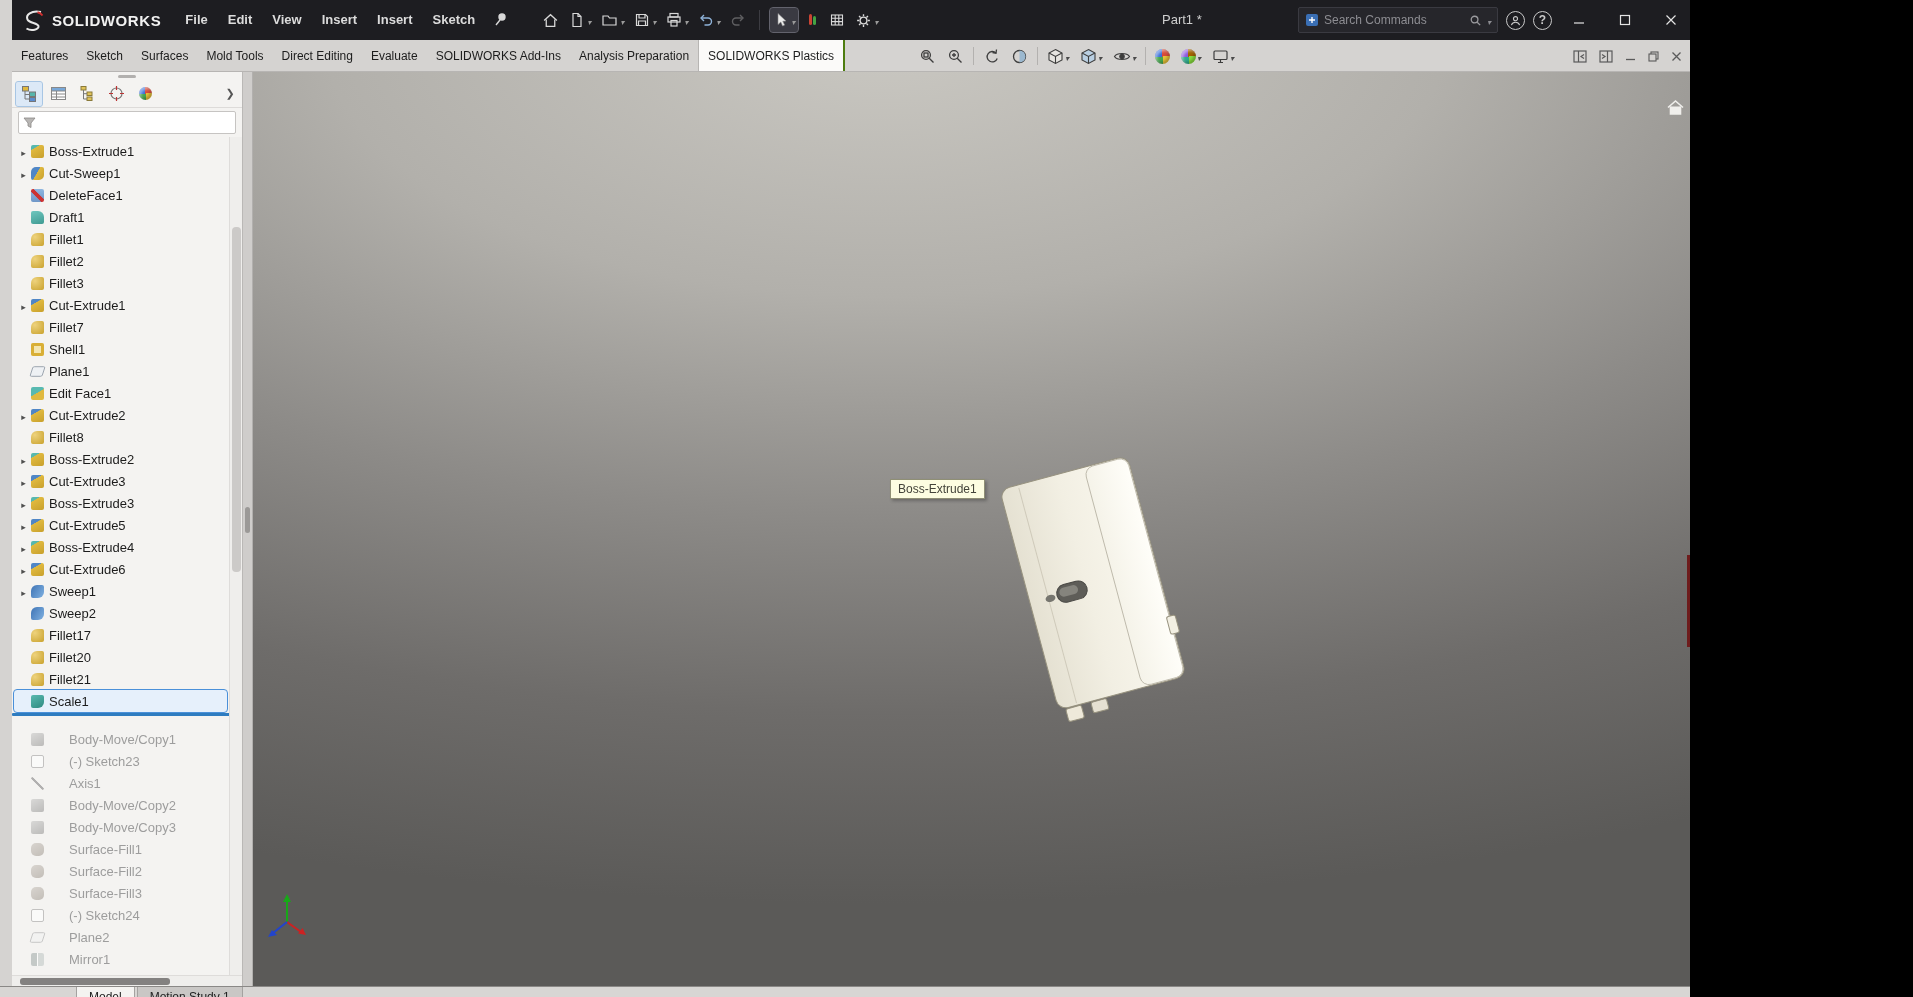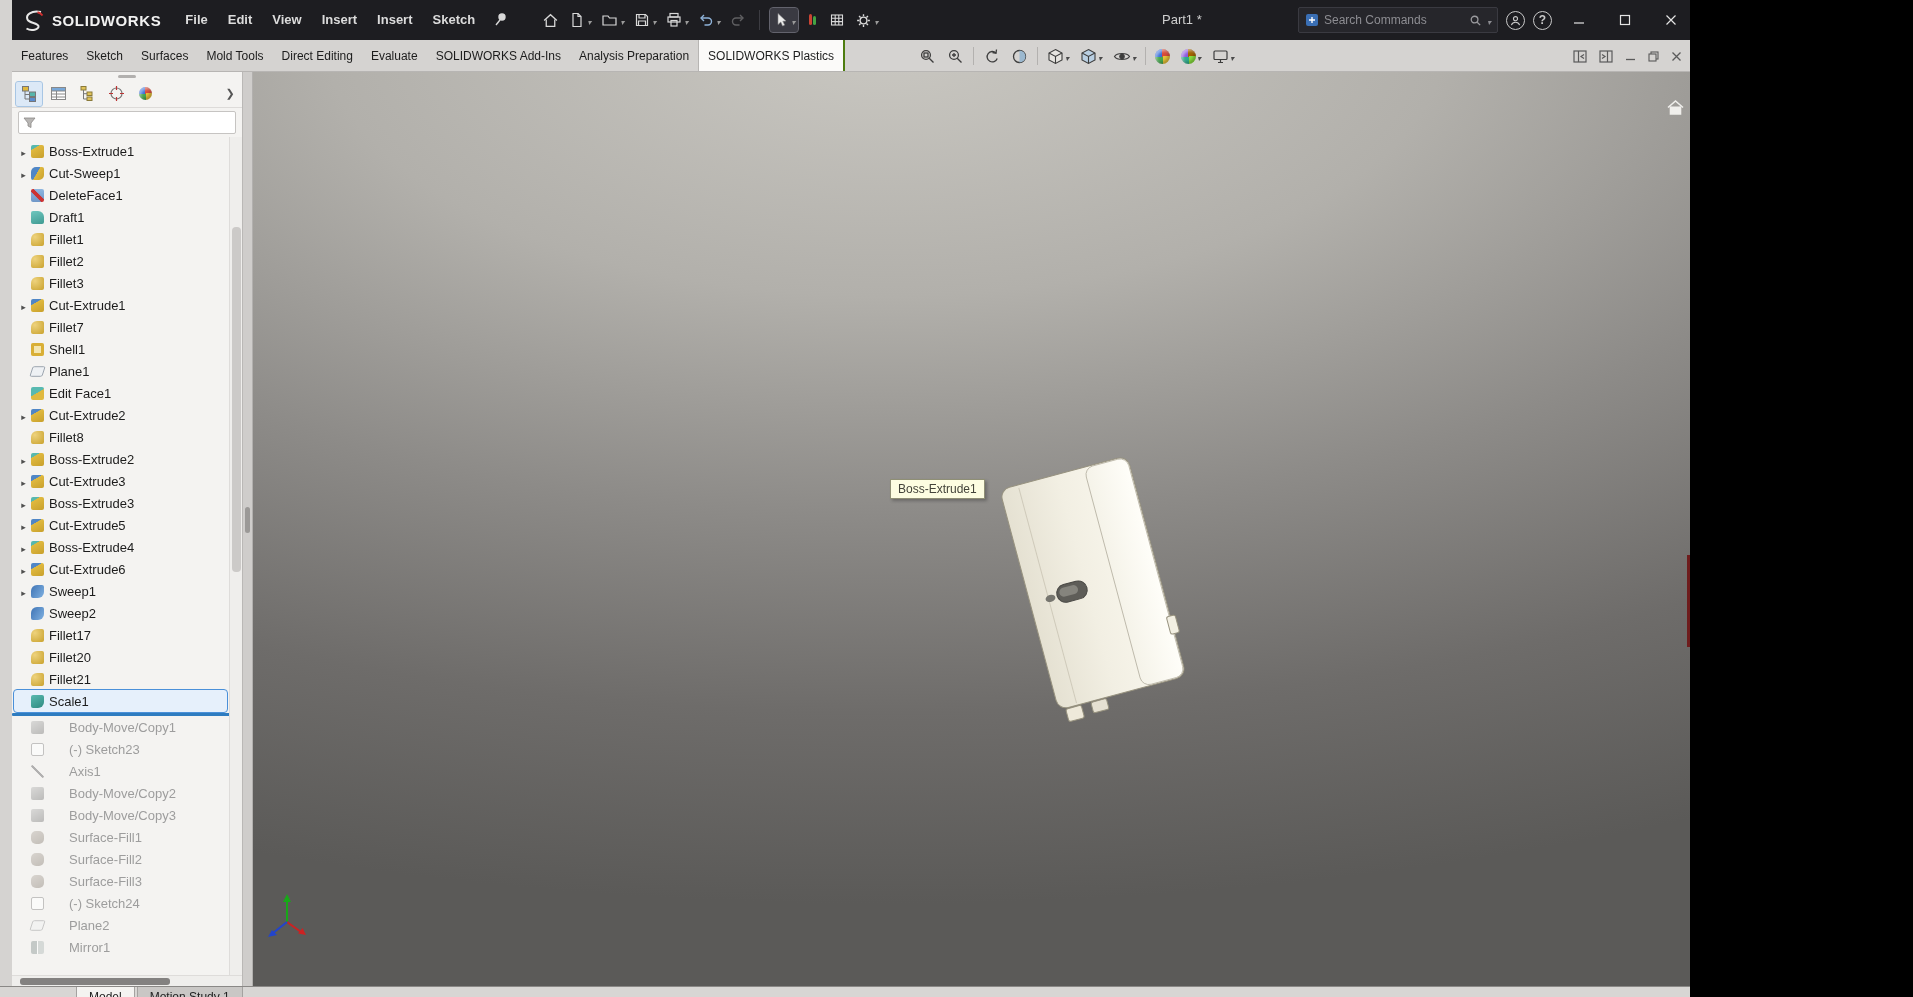--- a/index.html
+++ b/index.html
@@ -55,21 +55,21 @@
   .filter-row input { flex:1; border:none; outline:none; font-size:12px; min-width:0; background:transparent; font-family:"Liberation Sans",sans-serif; }
   .tree { flex:1; overflow:hidden; padding:3px 15px 0 2px; position:relative; }
   .trow { height:22px; display:flex; align-items:center; padding-left:2px; position:relative; border-radius:3px; }
   .caret { width:15px; flex:none; text-align:center; visibility:hidden; }
   .caret::before { content:"\25B8"; font-size:9px; color:#4e4e4e; }
   .trow.has-arrow .caret { visibility:visible; }
   .tlabel { font-size:13px; color:#1c1c1c; white-space:nowrap; }
   .trow.gray .tlabel { color:#9d9d9d;margin-left:20px; }
   .trow.gray .ti { filter:grayscale(.9) opacity(.55); }
   .trow.selected { outline:1px solid #4a90d9; background:#e6f0fb; }
-  .trow.rollback { margin-bottom:4px; }
+  .trow.rollback { margin-bottom:16px; }
   .trow.rollback::after { content:""; position:absolute; left:-2px; right:-12px; bottom:-4px; height:3px; background:#2e7cc0; border-radius:1px; }
   .ti { width:13px; height:13px; margin-right:5px; flex:none; border-radius:2px; }
   .i-boss   { background:linear-gradient(150deg,#57b8ae 24%,#e0b93f 26%,#c8a02c 100%); }
   .i-cut    { background:linear-gradient(150deg,#4f86c6 30%,#e0b93f 32%,#c8a02c 100%); }
   .i-cutsweep { background:linear-gradient(120deg,#4f86c6 45%,#e0b93f 47%,#c8a02c 100%); border-radius:5px 2px 5px 2px; }
   .i-delface { background:linear-gradient(45deg,transparent 38%,#cc3333 41%,#cc3333 59%,transparent 62%), linear-gradient(#8fb6e0,#6f97c8); }
   .i-draft  { background:linear-gradient(160deg,#6fc7bf,#3f9a92); border-radius:2px 6px 2px 2px; }
   .i-fillet { background:radial-gradient(circle at 30% 30%,#eed27c,#c9a22e); border-radius:6px 2px 2px 2px; }
   .i-shell  { background:#f4e6b0; box-shadow:inset 0 0 0 3px #d9af36; }
   .i-plane  { background:#eef1f4; border:1px solid #98a2ac; transform:skewX(-18deg) scaleY(.8); }

